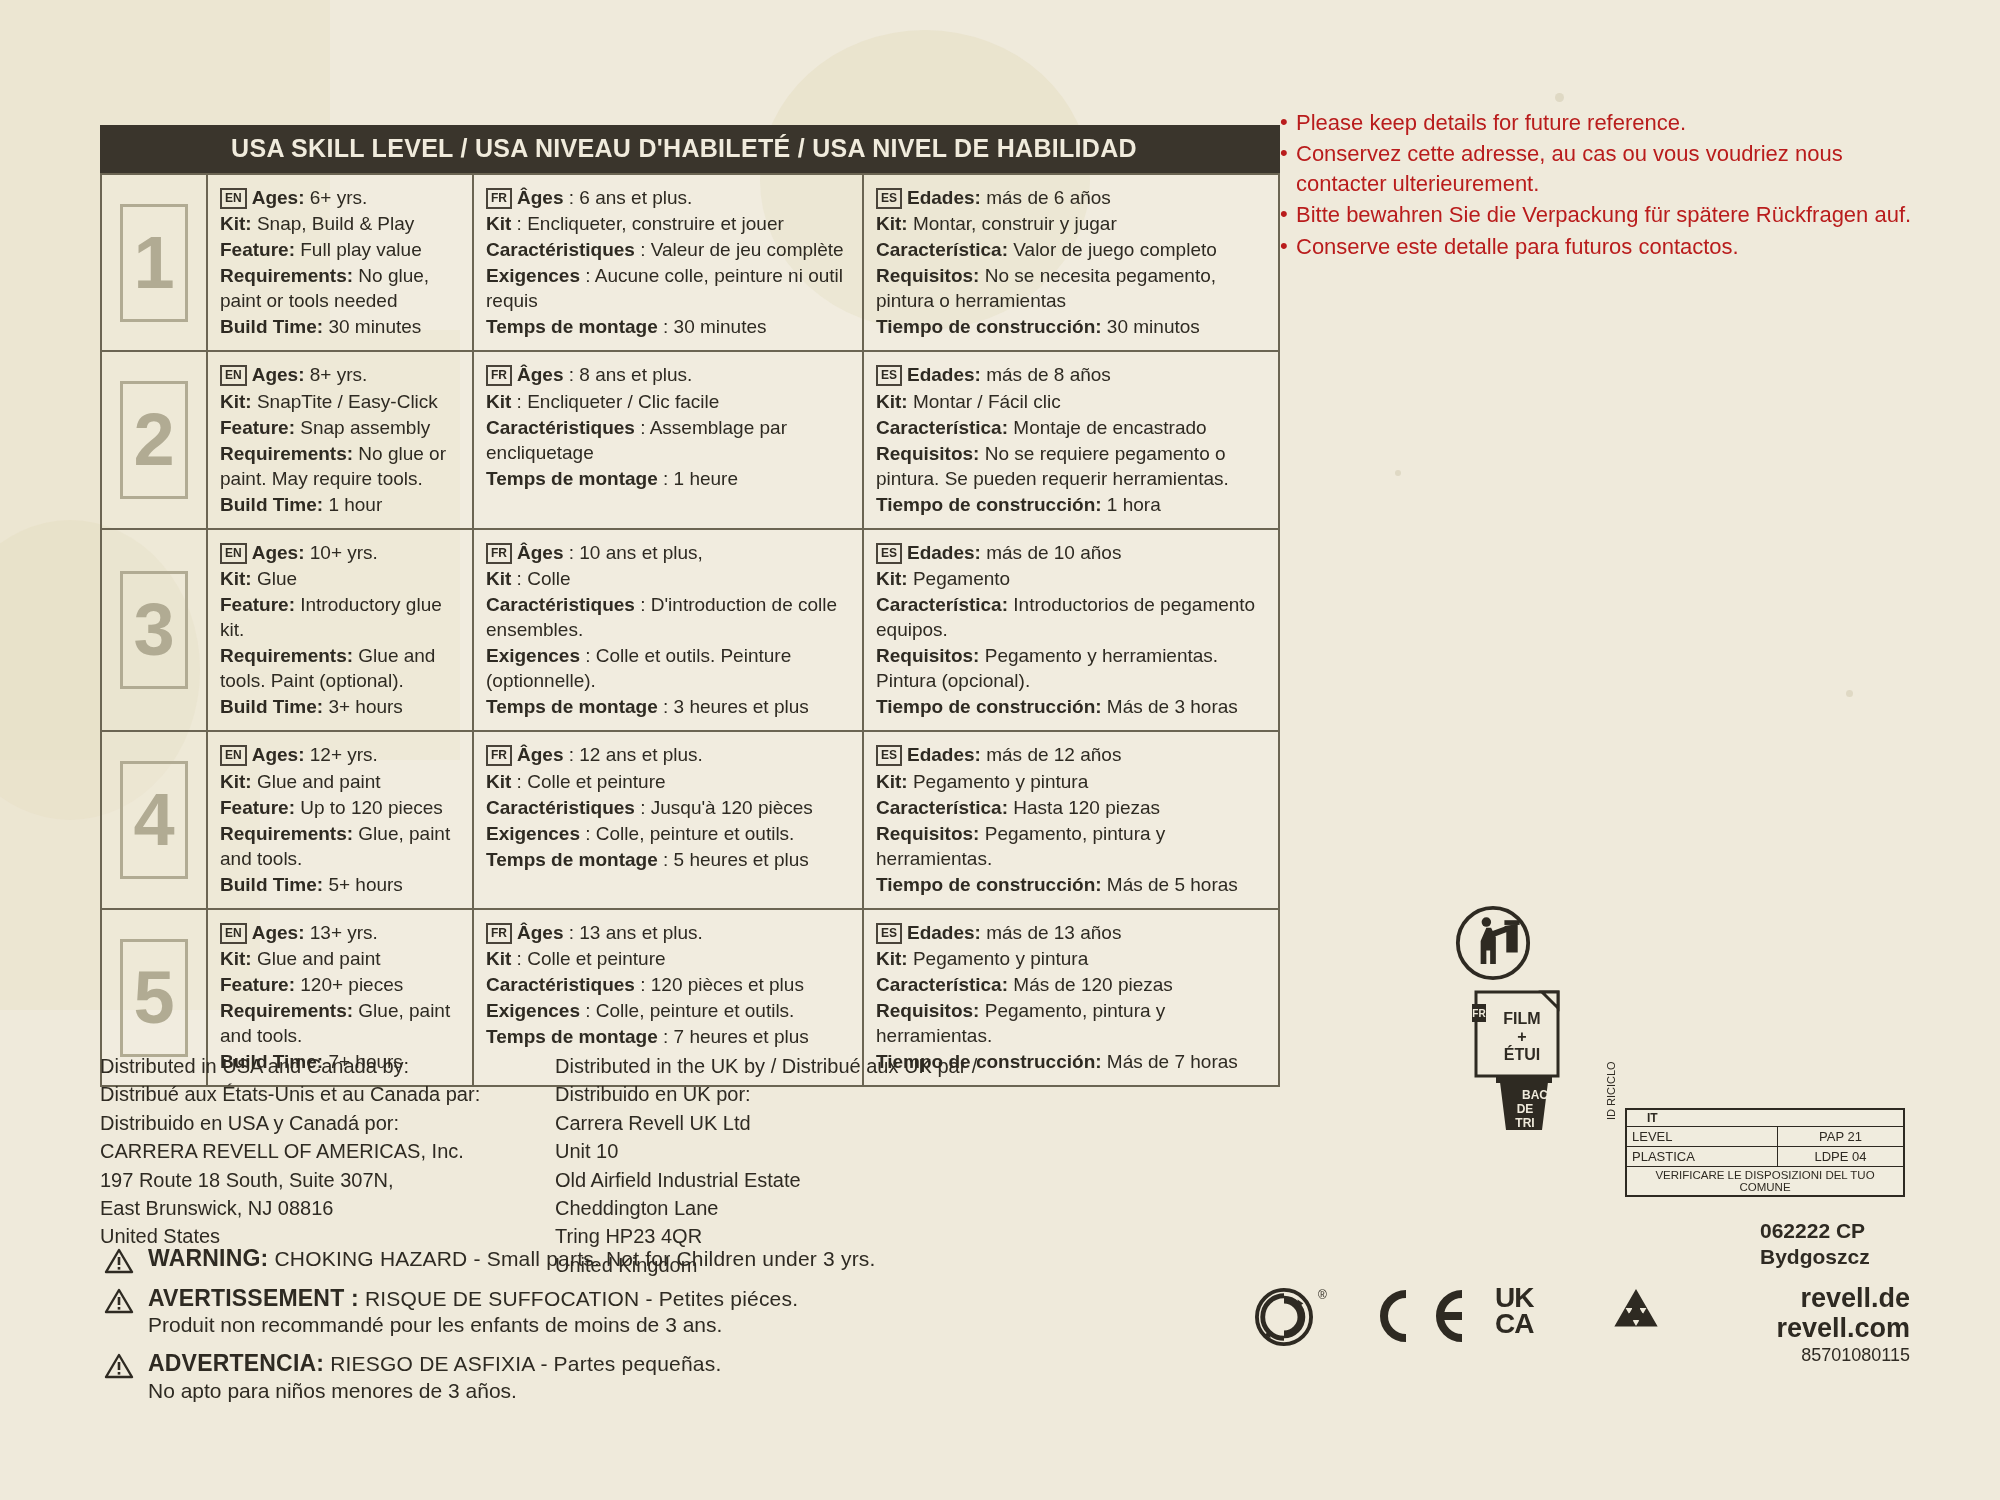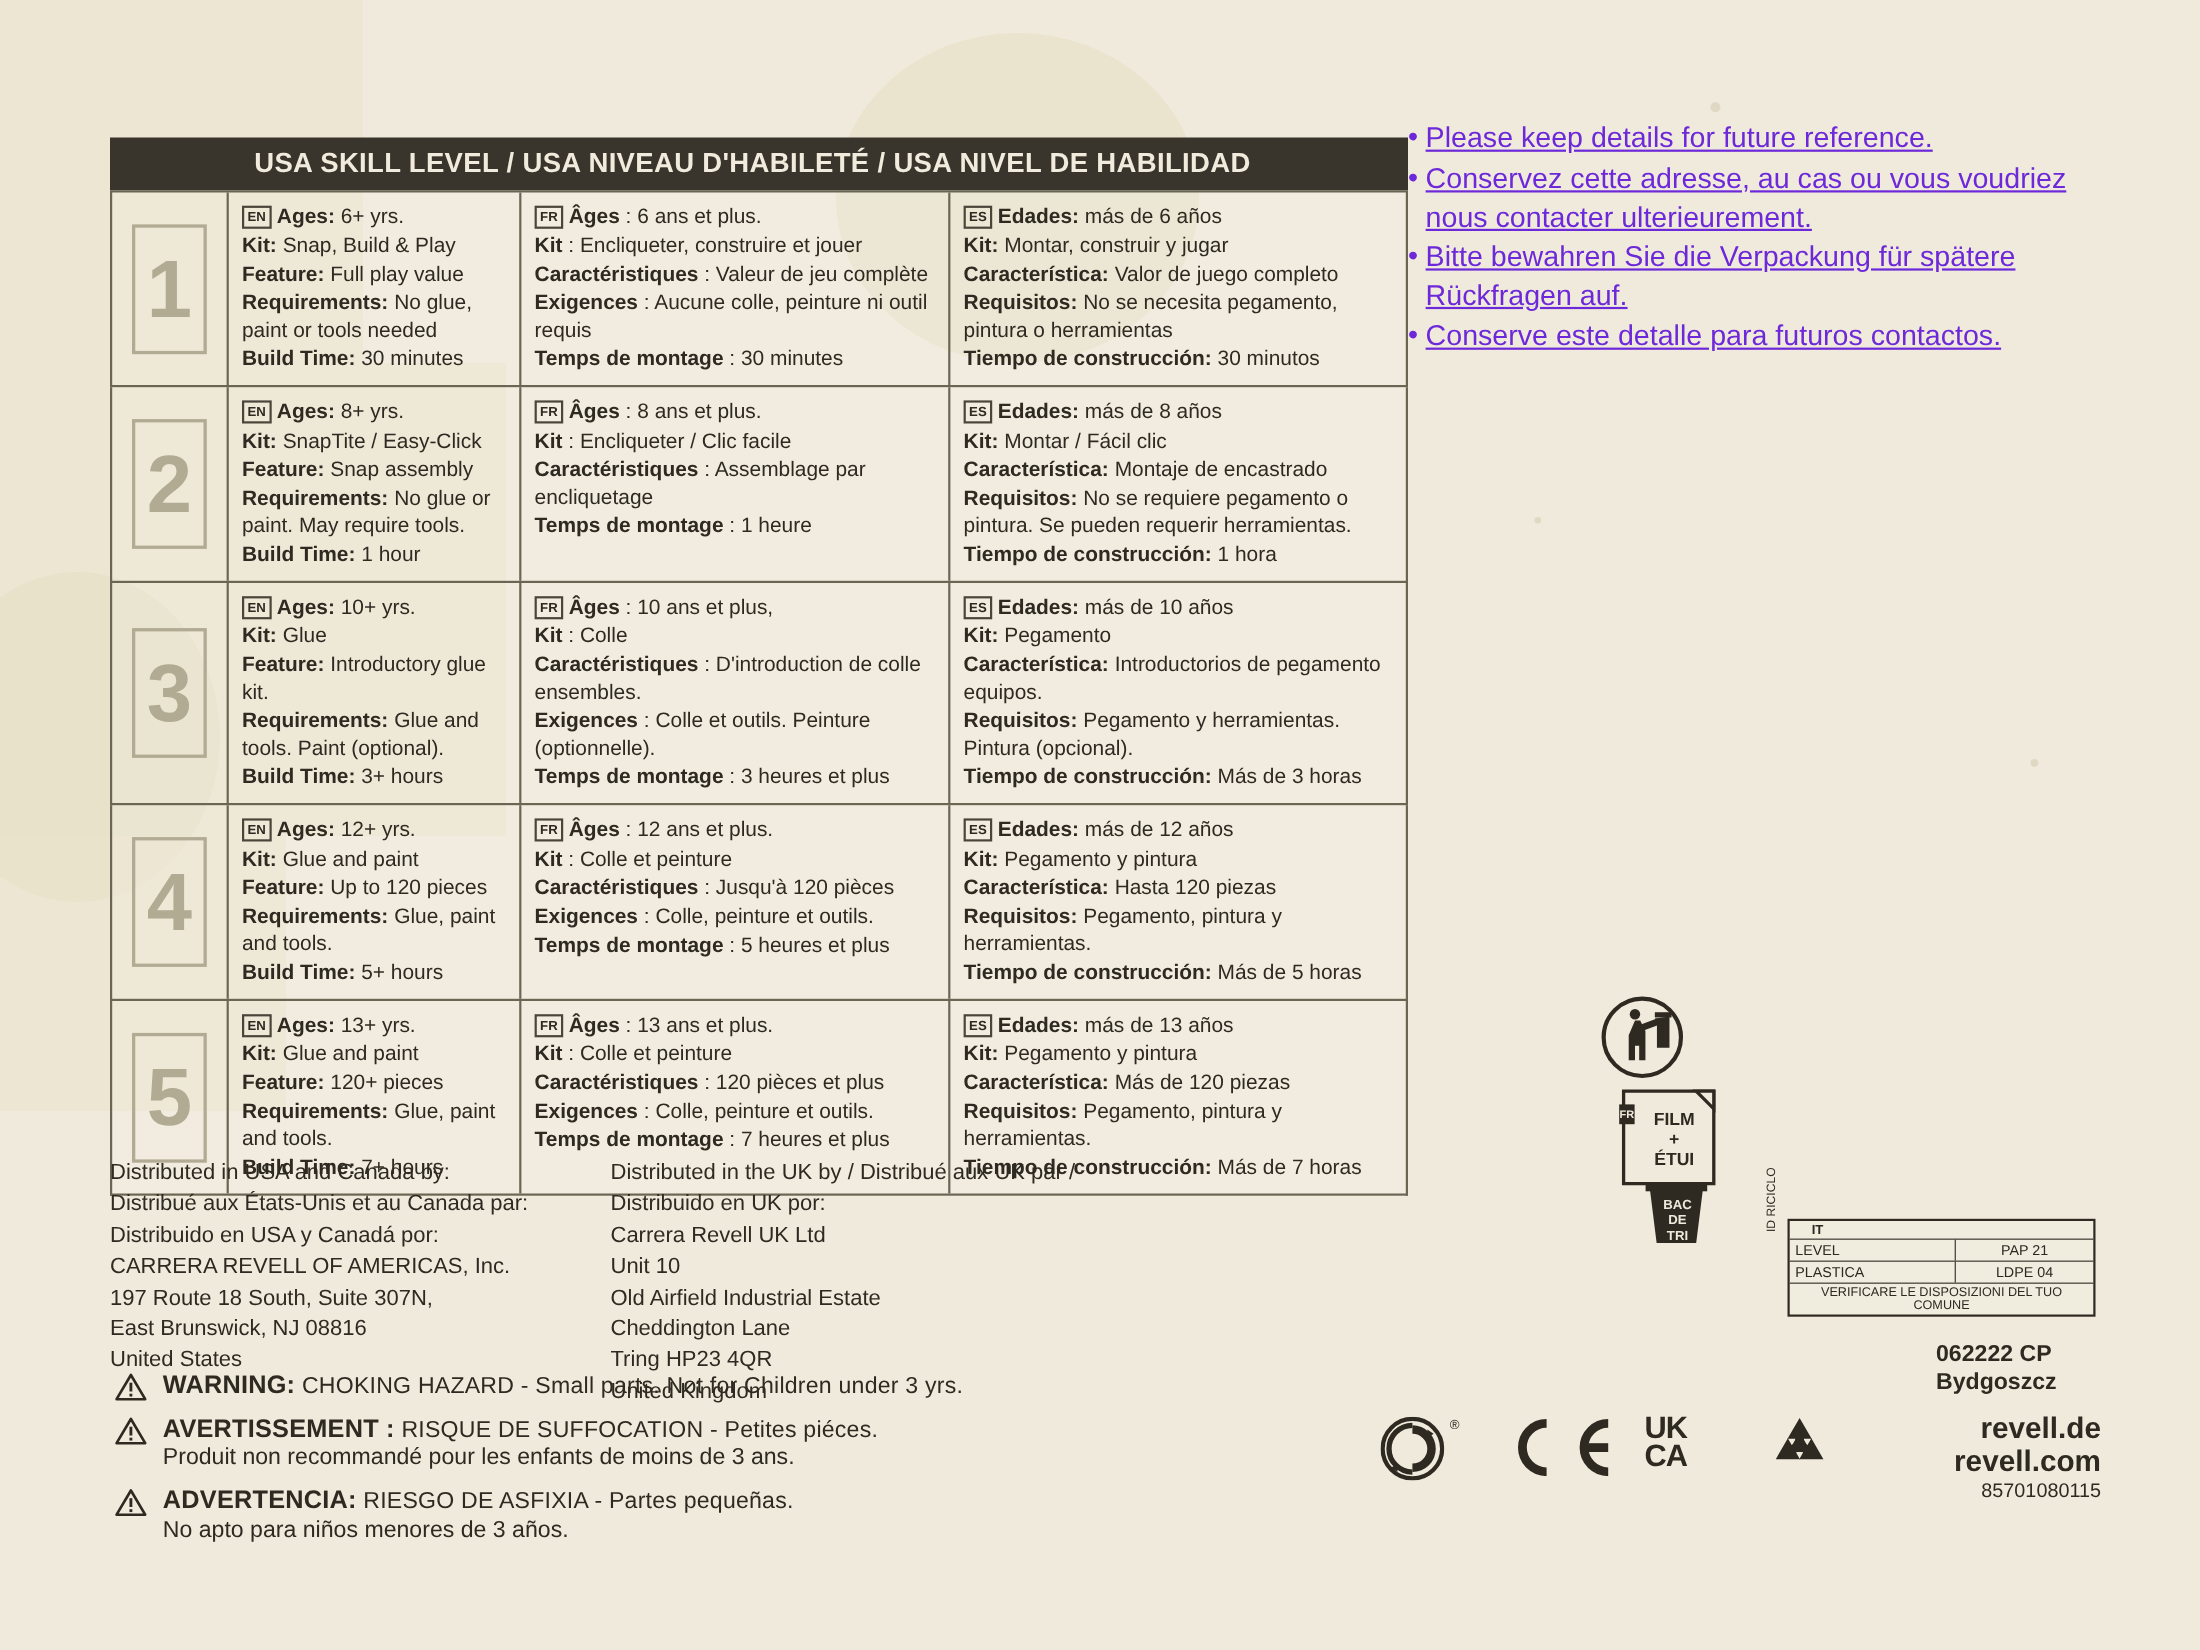--- a/index.html
+++ b/index.html
@@ -105,24 +105,23 @@
   }
   .line { margin: 0 0 1px 0; }
   .line b { font-weight: bold; }
 
   
   #notes {
     position: absolute;
     left: 1278px;
     top: 108px;
     width: 640px;
-    color: #6d28d9;
-    font-size: 26px;
+    color: #b91c1c;
+    font-size: 22px;
     line-height: 1.34;
-    text-decoration: underline;
   }
   #notes .bullet {
     position: relative;
     padding-left: 18px;
     margin-bottom: 2px;
   }
   #notes .bullet::before {
     content: "•";
     position: absolute;
     left: 2px;
@@ -528,21 +527,21 @@
       <rect x="10" y="14" width="14" height="18" fill="#2e2a22"></rect>
       <path d="M38 92 L86 92 L80 140 L44 140 Z" fill="#2e2a22"></path>
       <rect x="34" y="86" width="56" height="7" fill="#2e2a22"></rect>
     </svg>
     <div style="position:absolute;left:1462px;top:998px;width:14px;color:#efeadb;font-size:10px;font-weight:bold;text-align:center;line-height:1;transform:rotate(-90deg);transform-origin:center;">
     </div>
     <span style="position:absolute;left:9px;top:14px;width:16px;height:18px;color:#efeadb;font-size:10px;font-weight:bold;display:flex;align-items:center;justify-content:center;">FR</span>
     <span style="position:absolute;left:30px;top:20px;width:60px;text-align:center;font-size:16px;font-weight:bold;color:#2e2a22;">FILM</span>
     <span style="position:absolute;left:30px;top:38px;width:60px;text-align:center;font-size:16px;font-weight:bold;color:#2e2a22;">+</span>
     <span style="position:absolute;left:30px;top:56px;width:60px;text-align:center;font-size:16px;font-weight:bold;color:#2e2a22;">ÉTUI</span>
-    <span style="position:absolute;left:42px;top:98px;width:42px;text-align:center;font-size:12px;font-weight:bold;color:#efeadb;">BAC</span>
+    <span style="position:absolute;left:52px;top:98px;width:42px;text-align:center;font-size:12px;font-weight:bold;color:#efeadb;">BAC</span>
     <span style="position:absolute;left:42px;top:112px;width:42px;text-align:center;font-size:12px;font-weight:bold;color:#efeadb;">DE</span>
     <span style="position:absolute;left:42px;top:126px;width:42px;text-align:center;font-size:12px;font-weight:bold;color:#efeadb;">TRI</span>
   </div>
 
   <div id="it-side">ID RICICLO</div>
   <div id="it-table">
     <div class="it-top">IT</div>
     <div class="it-row">
       <div class="c1">LEVEL</div>
       <div class="c2">PAP 21</div>

